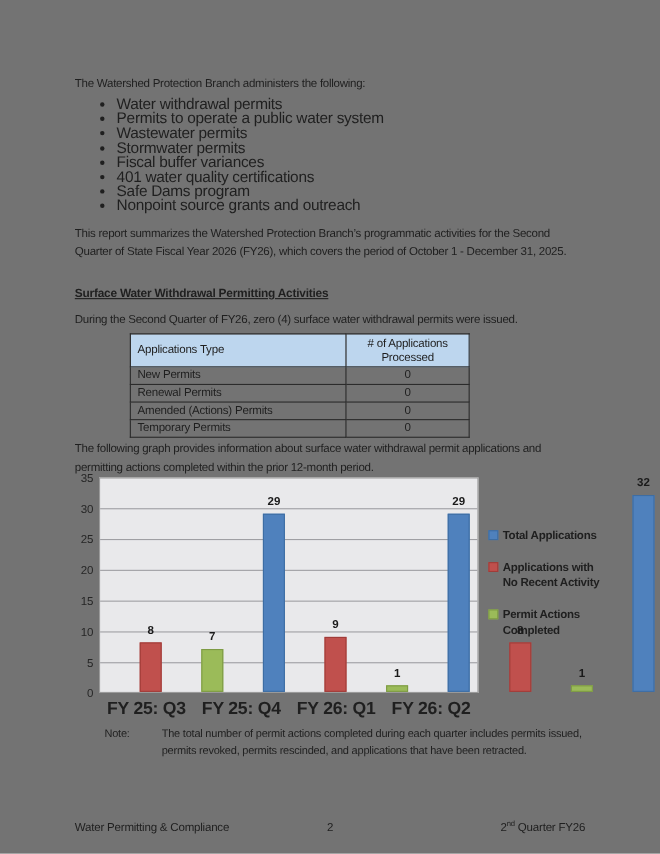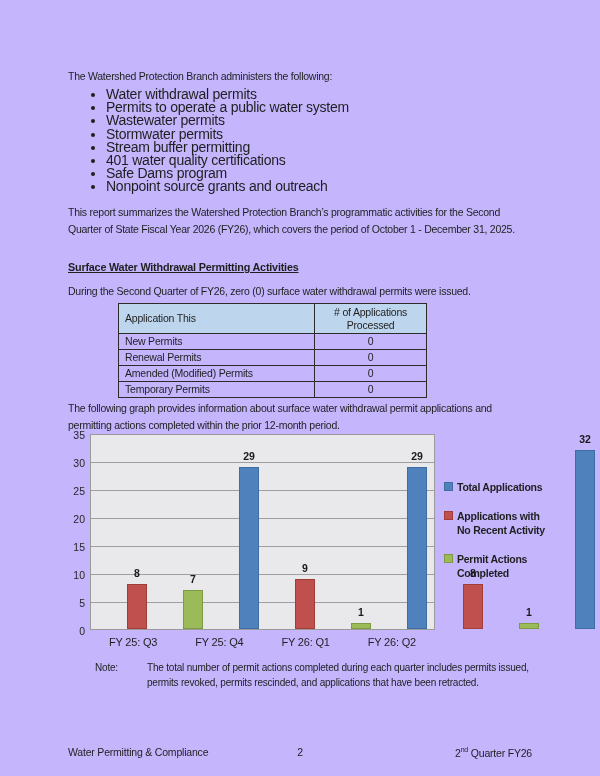--- a/index.html
+++ b/index.html
@@ -1,21 +1,21 @@
 <!DOCTYPE html>
 <html><head>
 <meta charset="utf-8">
 <style>
   * { margin:0; padding:0; box-sizing:border-box; }
   html,body { background:#c9c9c9; }
   .page {
     position:relative;
     width:600px; height:776px;
     margin:0 auto;
-    background:#c4b5fd;
+    background:#737373;
     font-family:"Liberation Sans", sans-serif;
     color:#1f1f1f;
     overflow:hidden;
   }
   .abs { position:absolute; left:68px; right:68px; }
 
   
   .para {
     font-size:10.5px;
     line-height:17px;
@@ -104,21 +104,21 @@
   .bar-label {
     position:absolute; left:50%; transform:translateX(-50%);
     width:30px; text-align:center;
     font-size:10.5px; font-weight:bold; color:#1a1a1a;
     line-height:12px;
   }
   .x-axis { display:flex; padding-top:6px; }
   .x-axis .x-label {
     flex:1 1 0;
     text-align:center;
-    font-size:11px; font-weight:normal;
+    font-size:16px; font-weight:bold;
     letter-spacing:-0.2px;
   }
   .legend {
     flex:none;
     width:104px;
     margin-left:9px;
     padding-top:46px;
     display:flex; flex-direction:column;
     gap:15px;
   }
@@ -154,51 +154,51 @@
 
 <div class="page">
 
   <p class="para lead abs" style="top:69px;">The Watershed Protection Branch administers the following:</p>
 
   <ul class="bullets abs" style="top:88px;">
       <li>Water withdrawal permits</li>
       <li>Permits to operate a public water system</li>
       <li>Wastewater permits</li>
       <li>Stormwater permits</li>
-      <li>Stream buffer permitting</li>
+      <li>Fiscal buffer variances</li>
       <li>401 water quality certifications</li>
       <li>Safe Dams program</li>
       <li>Nonpoint source grants and outreach</li>
     </ul>
 
   <p class="para abs" style="top:204px;">This report summarizes the Watershed Protection Branch’s programmatic activities for the Second Quarter of State Fiscal Year 2026 (FY26), which covers the period of October 1 - December 31, 2025.</p>
 
   <h2 class="section-heading abs" style="top:261px;">Surface Water Withdrawal Permitting Activities</h2>
 
-  <p class="para lead abs" style="top:284px;">During the Second Quarter of FY26, zero (0) surface water withdrawal permits were issued.</p>
+  <p class="para lead abs" style="top:284px;">During the Second Quarter of FY26, zero (4) surface water withdrawal permits were issued.</p>
 
   <div class="abs" style="top:303px;">
     <table class="apps">
       <thead>
           <tr>
-            <th style="background: rgb(189, 214, 238);">Application This</th>
+            <th style="background: rgb(189, 214, 238);">Applications Type</th>
             <th style="background: rgb(189, 214, 238);"># of Applications Processed</th>
           </tr>
         </thead>
       <tbody>
           <tr>
             <td>New Permits</td>
             <td>0</td>
           </tr>
           <tr>
             <td>Renewal Permits</td>
             <td>0</td>
           </tr>
           <tr>
-            <td>Amended (Modified) Permits</td>
+            <td>Amended (Actions) Permits</td>
             <td>0</td>
           </tr>
           <tr>
             <td>Temporary Permits</td>
             <td>0</td>
           </tr>
         </tbody>
     </table>
   </div>
 

